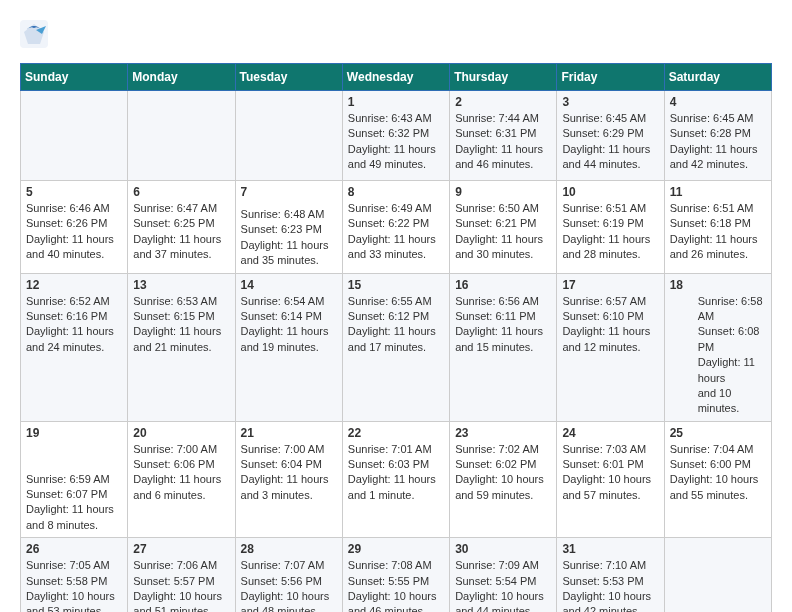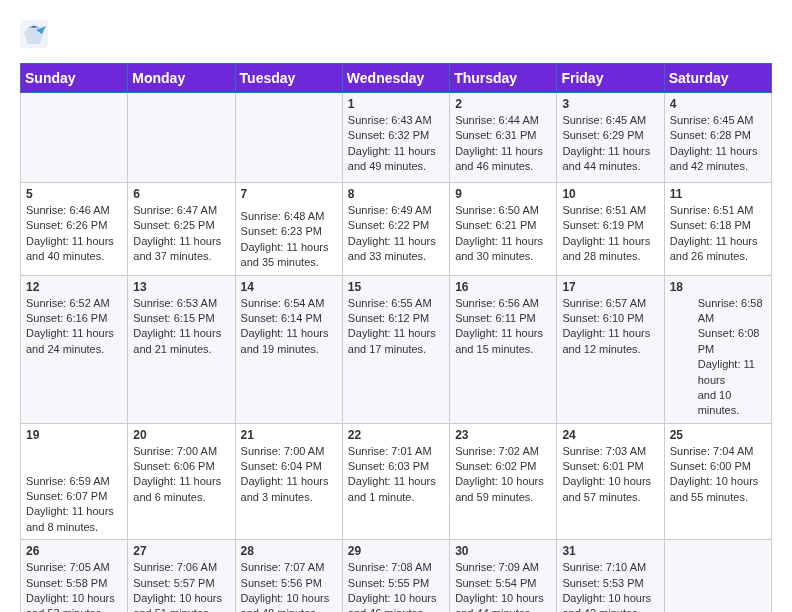--- a/index.html
+++ b/index.html
@@ -43,23 +43,23 @@
     .location {
       font-size: 16px;
       color: #555;
     }
     table {
       width: 100%;
       border-collapse: collapse;
       table-layout: fixed;
     }
     thead tr th {
-      background: #6d28d9;
+      background: #0f766e;
       color: #fff;
-      font-size: 14px;
+      font-size: 12px;
       padding: 6px 4px;
       text-align: left;
       border: 1px solid #2e6db4;
     }
     tbody tr td {
       border: 1px solid #ccc;
       vertical-align: top;
       padding: 4px 5px;
       font-size: 10.5px;
       color: #333;
@@ -127,21 +127,21 @@
         <td class="empty-cell"></td>
         <td>
           <span class="day-number">1</span>
           <div class="day-info" style="white-space: pre-line;">Sunrise: 6:43 AM
 Sunset: 6:32 PM
 Daylight: 11 hours
 and 49 minutes.</div>
         </td>
         <td>
           <span class="day-number">2</span>
-          <div class="day-info" style="white-space: pre-line;">Sunrise: 6:44 AM
+          <div class="day-info" style="white-space: pre-line;">Sunrise: 7:44 AM
 Sunset: 6:31 PM
 Daylight: 11 hours
 and 46 minutes.</div>
         </td>
         <td>
           <span class="day-number">3</span>
           <div class="day-info" style="white-space: pre-line;">Sunrise: 6:45 AM
 Sunset: 6:29 PM
 Daylight: 11 hours
 and 44 minutes.</div>

